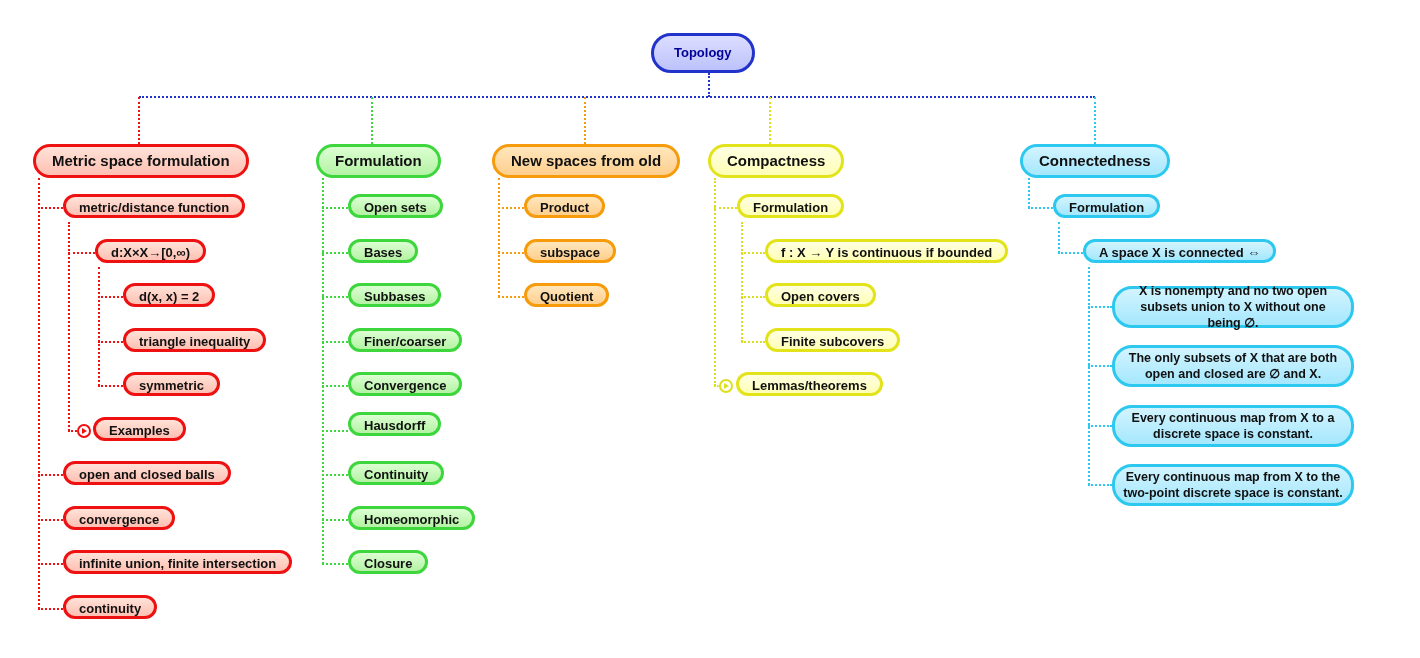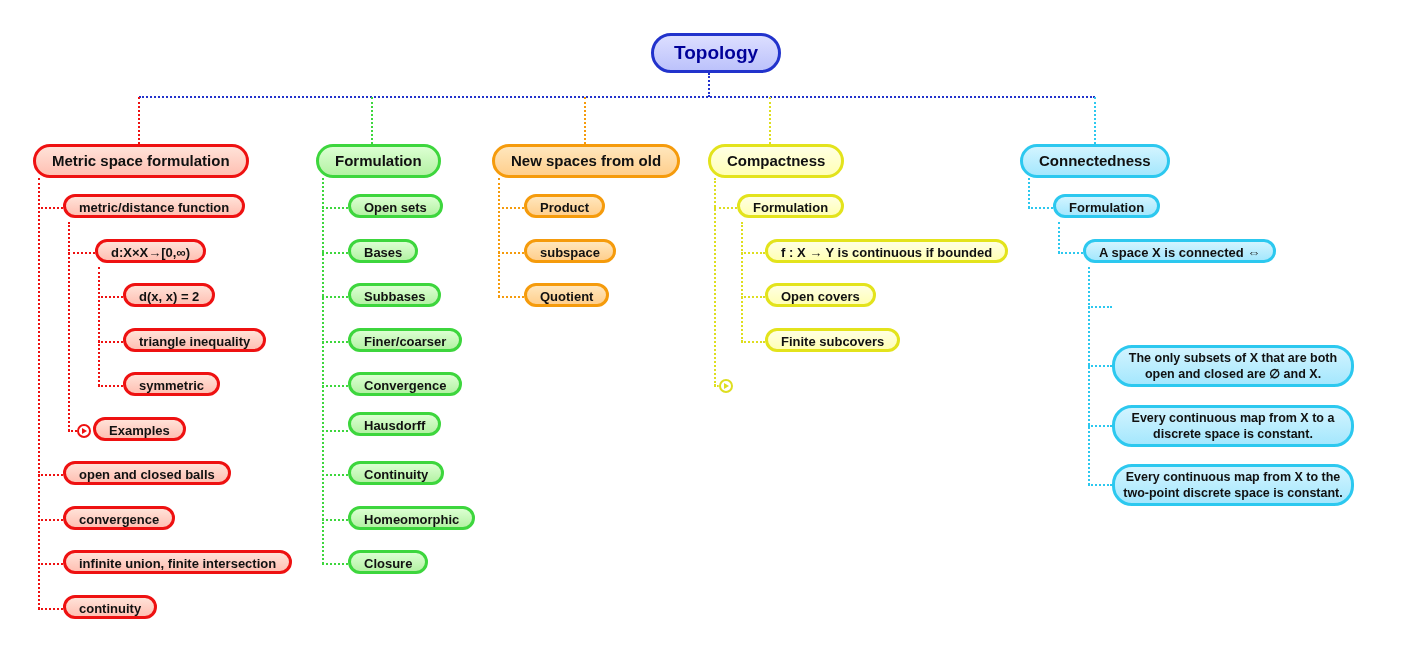--- a/index.html
+++ b/index.html
@@ -3,21 +3,21 @@
 <meta charset="utf-8">
 <style>
   html,body{margin:0;padding:0;background:#ffffff;}
   .canvas{position:relative;width:1420px;height:658px;background:#ffffff;overflow:hidden;
           font-family:"Liberation Sans",sans-serif;}
   
   .node{position:absolute;box-sizing:border-box;height:24px;line-height:22px;padding:0 13px;
         border:3px solid #000;border-radius:16px;font-weight:bold;font-size:13px;
         white-space:nowrap;color:#111;}
   .main{height:34px;line-height:28px;font-size:15px;border-radius:19px;padding:0 16px;}
-  .root{height:40px;line-height:34px;font-size:19px;border-radius:22px;padding:0 20px;color:#000099;}
+  .root{height:40px;line-height:34px;font-size:13px;border-radius:22px;padding:0 20px;color:#000099;}
   .wide{width:242px;height:42px;border-radius:20px;font-size:12.5px;line-height:1.3;
         display:flex;align-items:center;justify-content:center;text-align:center;
         padding:0 8px;white-space:normal;}
   
   .b-blue  {border-color:#2233cc;background:linear-gradient(#dcdeff,#bcc2fb);}
   .b-red   {border-color:#ee1111;background:linear-gradient(#ffe2d8,#ffc0b3);}
   .b-green {border-color:#3dd63d;background:linear-gradient(#dcffd2,#b4f2a4);}
   .b-orange{border-color:#f59b0c;background:linear-gradient(#ffe6bc,#ffcf8d);}
   .b-yellow{border-color:#e3e31c;background:linear-gradient(#ffffe2,#ffffb6);}
   .b-cyan  {border-color:#2cc8ef;background:linear-gradient(#d2f4ff,#a5e7fd);text-align:center;}
@@ -130,21 +130,23 @@
   <div class="node b-orange" style="left:524px;top:283px;">Quotient</div>
 
   <div class="node main b-yellow" style="left:708px;top:144px;">Compactness</div>
   <div class="node b-yellow" style="left:737px;top:194px;">Formulation</div>
   <div class="node b-yellow" style="left:765px;top:239px;">f : X → Y is continuous if bounded</div>
   <div class="node b-yellow" style="left:765px;top:283px;">Open covers</div>
   <div class="node b-yellow" style="left:765px;top:328px;">Finite subcovers</div>
   <div class="cicon ic-yellow" style="left:719px;top:379px;">
       <i></i>
     </div>
+  <div class="node b-yellow" style="left:736px;top:372px;">Lemmas/theorems</div>
 
   <div class="node main b-cyan" style="left:1020px;top:144px;">Connectedness</div>
   <div class="node b-cyan" style="left:1053px;top:194px;">Formulation</div>
   <div class="node b-cyan" style="left:1083px;top:239px;">A space X is connected ⇔</div>
+  <div class="node wide b-cyan" style="left:1112px;top:286px;">X is nonempty and no two open subsets union to X without one being ∅.</div>
   <div class="node wide b-cyan" style="left:1112px;top:345px;">The only subsets of X that are both open and closed are ∅ and X.</div>
   <div class="node wide b-cyan" style="left:1112px;top:405px;">Every continuous map from X to a discrete space is constant.</div>
   <div class="node wide b-cyan" style="left:1112px;top:464px;">Every continuous map from X to the two-point discrete space is constant.</div>
 
 </div>
 
 </body></html>

